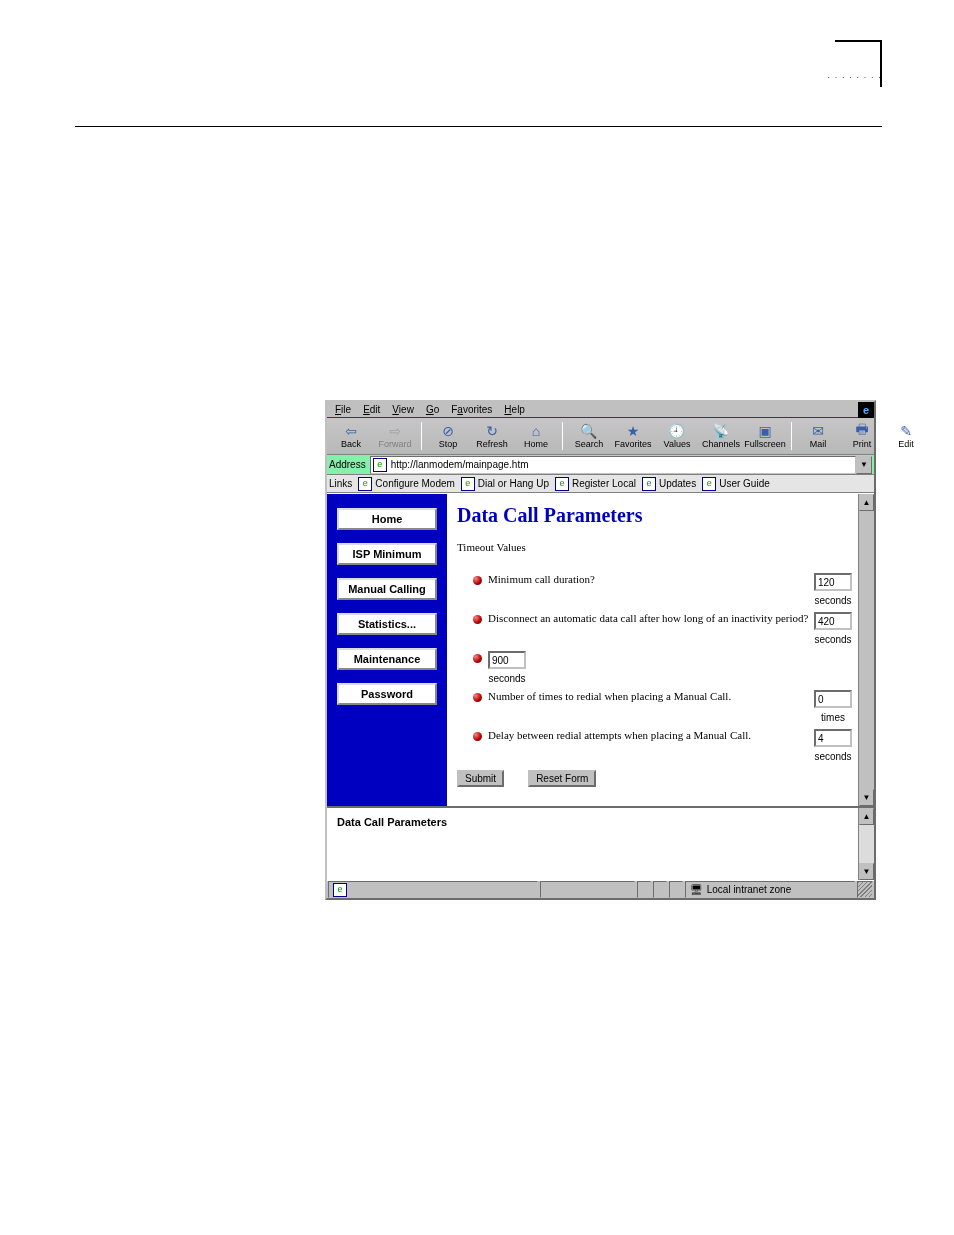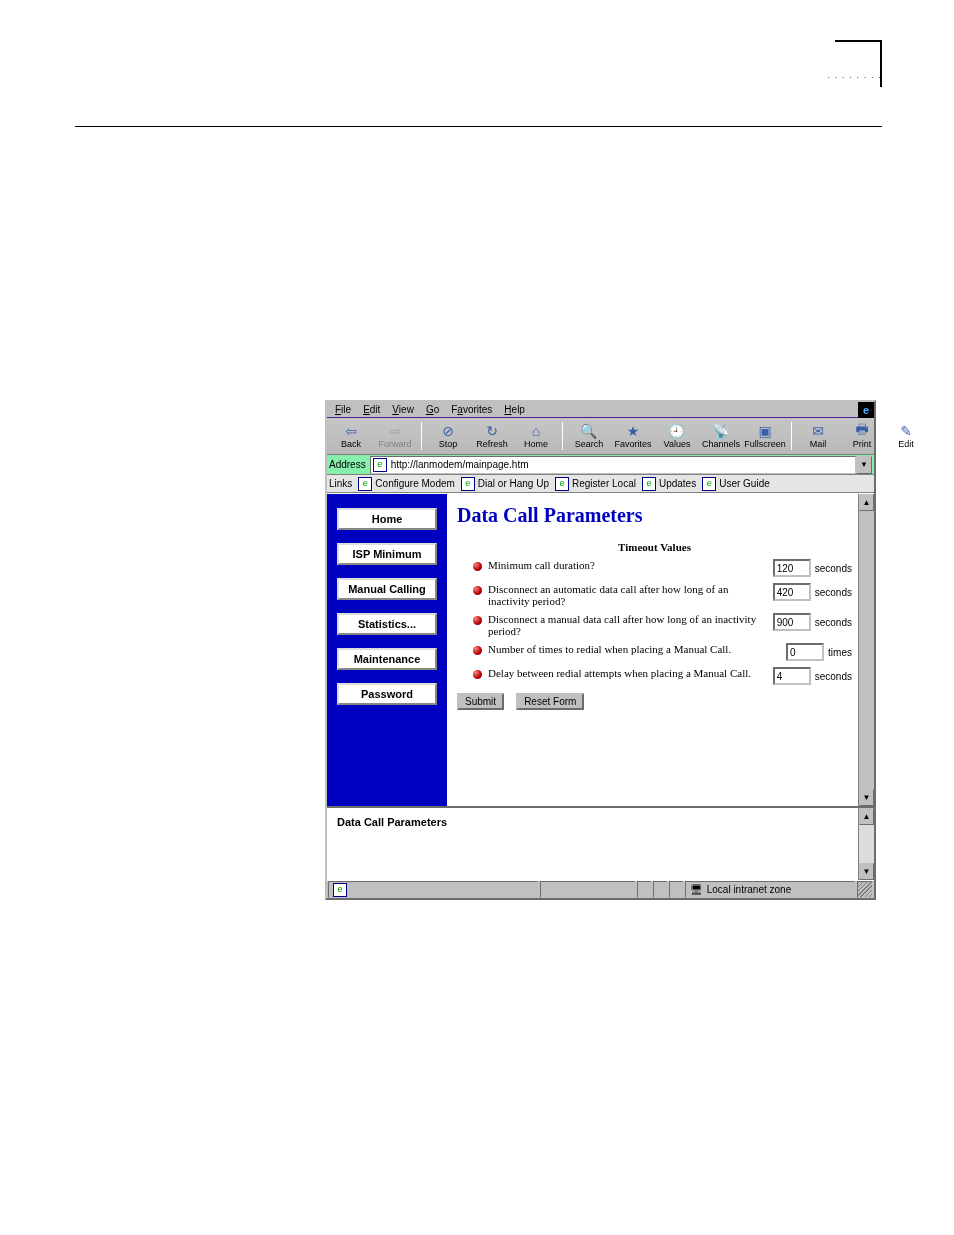--- a/index.html
+++ b/index.html
@@ -188,23 +188,22 @@
     font-family: "Times New Roman", serif;
   }
   .main h1 {
     color: #0000c0;
     font-size: 20px;
     font-weight: bold;
     margin: 0 0 14px 0;
   }
   .sect-title {
     font-size: 11px;
-    font-weight: bold;
-    margin-bottom: 6px;
-    text-align: center;
+    font-weight: normal;
+    margin-bottom: 20px;
   }
   .row {
     display: flex;
     align-items: flex-start;
     margin-bottom: 6px;
   }
   .bullet {
     width:9px;height:9px;border-radius:50%;
     background: radial-gradient(circle at 30% 30%, #ff8080 0%, #b00000 60%, #600000 100%);
     flex-shrink:0;
@@ -212,28 +211,29 @@
   }
   .q {
     font-size: 11px;
     flex: 1;
     padding-right: 4px;
   }
   .fld {
     display:flex;align-items:center;gap:4px;
     font-family: Arial, sans-serif;
     font-size: 10px;
+    flex-direction: column;
   }
   .fld input {
     width: 30px; height: 14px;
     font-size: 10px;
     border: 2px inset #c0c0c0;
     padding: 0 2px;
   }
-  .btnrow { margin: 8px 0 0 0; display:flex; gap:12px; }
+  .btnrow { margin: 8px 0 0 0; display:flex; gap:24px; }
   .btnrow button {
     font-family: Arial, sans-serif;
     font-size: 10px;
     background: #c0c0c0;
     border: 2px outset #c0c0c0;
     padding: 1px 6px;
   }
   .vscroll {
     width: 15px;
     background: #c0c0c0;
@@ -416,21 +416,20 @@
         <div class="row">
           <div class="bullet"></div>
           <div class="q">Disconnect an automatic data call after how long of an inactivity period?</div>
           <div class="fld">
               <input value="420" style="">
               <span>seconds</span>
             </div>
         </div>
         <div class="row">
           <div class="bullet"></div>
-          <div class="q">Disconnect a manual data call after how long of an inactivity period?</div>
           <div class="fld">
               <input value="900" style="">
               <span>seconds</span>
             </div>
         </div>
         <div class="row">
           <div class="bullet"></div>
           <div class="q">Number of times to redial when placing a Manual Call.</div>
           <div class="fld">
               <input value="0" style="">

